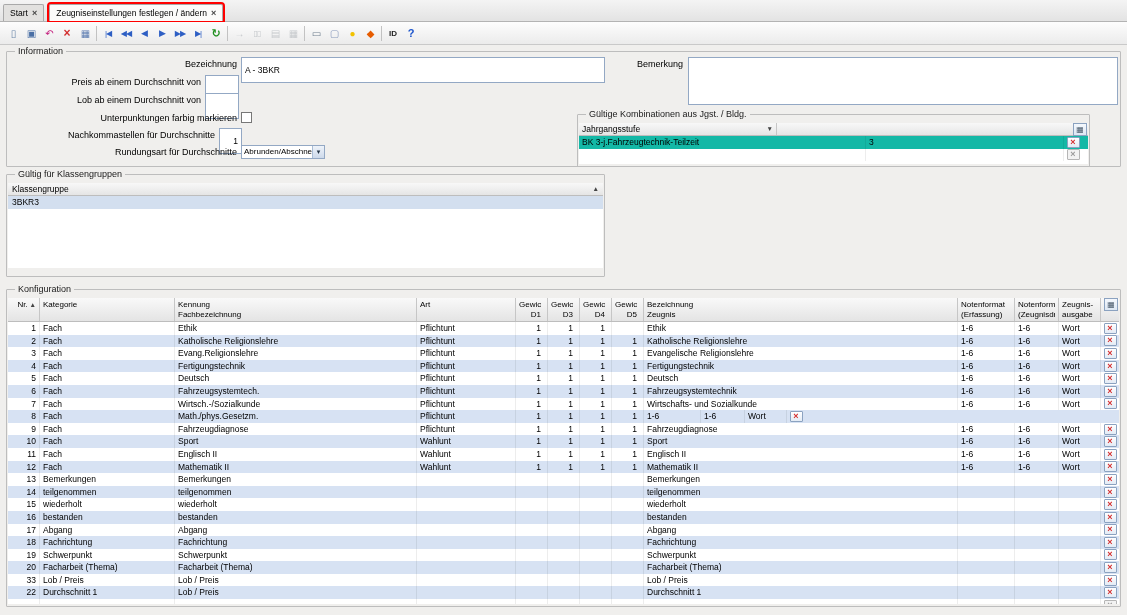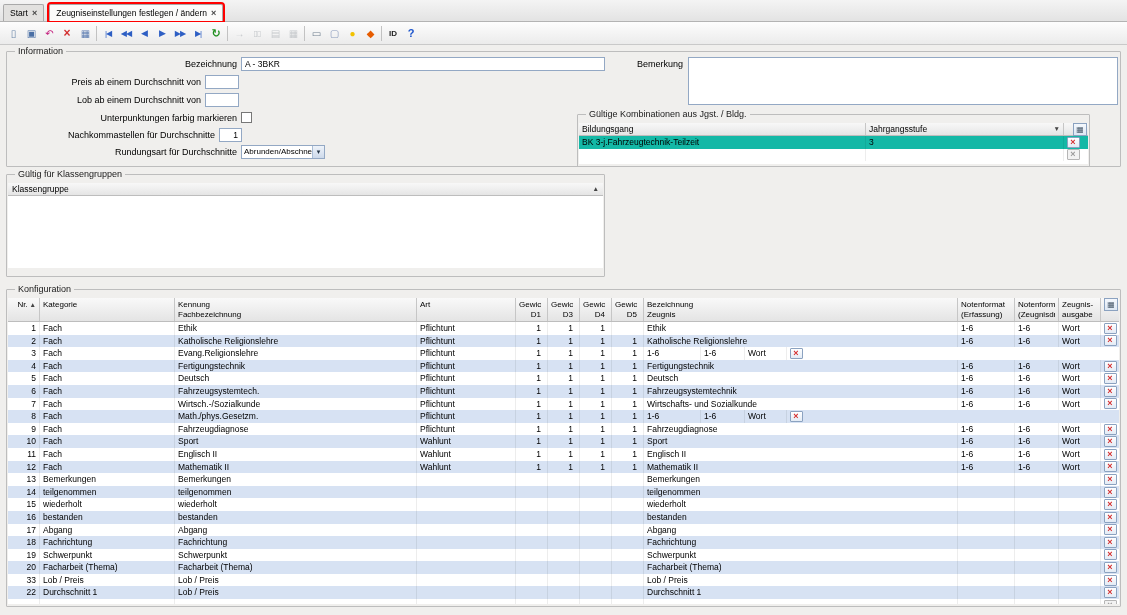--- a/index.html
+++ b/index.html
@@ -18,21 +18,21 @@
 .tbtn.bold{font-weight:bold;letter-spacing:0}
 .tbtn.dis{opacity:.5}
 .tsep{width:1px;height:15px;background:#c2c2c2;margin:0 2px}
 
 
 .group{position:absolute;border:1px solid #bdbdbd;border-radius:1px}
 .gtitle{position:absolute;top:-6px;left:8px;background:#f0efed;padding:0 3px;font-size:9px;line-height:11px;color:#1a1a1a;white-space:nowrap}
 
 
 .lbl{position:absolute;text-align:right;font-size:9px;line-height:11px;white-space:nowrap;color:#000}
-.txt{position:absolute;background:#fff;border:1px solid #93a8c4;font-family:inherit;font-size:8.5px;padding:0 3px;height:14px}
+.txt{position:absolute;background:#fff;border:1px solid #93a8c4;font-family:inherit;font-size:8.5px;padding:12px 3px;height:14px}
 .area{position:absolute;background:#fff;border:1px solid #93a8c4;font-family:inherit;font-size:8.5px;resize:none}
 .checkbox{position:absolute;width:11px;height:11px;background:#fff;border:1px solid #777}
 .combo{position:absolute;background:#fff;border:1px solid #93a8c4;display:flex;align-items:stretch}
 .combo-txt{flex:1;font-size:8px;line-height:12px;padding-left:2px;white-space:nowrap;overflow:hidden}
 .combo-arrow{width:12px;background:linear-gradient(#eef3fa,#cdd9ea);border-left:1px solid #a9bdd6;display:flex;align-items:center;justify-content:center;font-size:7px;color:#234}
 
 
 .tbody-bg{position:absolute;left:1px;right:1px;background:#fff;overflow:hidden}
 .chooser{position:absolute;right:2px;width:14px;height:13px;border:1px solid #8ba2c0;background:linear-gradient(#f4f8fd,#dde7f3);font-size:8px;line-height:10px;color:#456;padding:0;font-family:inherit}
 .delbtn{width:13px;height:11px;display:inline-flex;align-items:center;justify-content:center;background:linear-gradient(#ffffff,#e3ebf5);border:1px solid #8ba2c0;border-radius:1px;color:#d42a2a;font-size:9px;font-weight:bold;line-height:9px}
@@ -142,23 +142,20 @@
   </div>
 
   <span class="lbl" style="left:578px;top:7px;width:98px">Bemerkung</span>
   <textarea class="area" style="left: 681px; top: 5px; width: 430px; height: 48px;"></textarea>
 </div>
 
 <div class="group" style="left:577px;top:114px;width:513px;height:53px">
   <span class="gtitle">Gültige Kombinationen aus Jgst. / Bldg.</span>
   <div class="tbody-bg" style="top:8px;bottom:2px">
     <div class="mhead">
-      <div class="mh m-bg">
-        <span>Bildungsgang</span>
-      </div>
       <div class="mh m-jg">
         <span>Jahrgangsstufe</span>
         <span class="hfilter">▼</span>
       </div>
     </div>
     <div>
         <div class="mrow sel">
           <div class="mc m-bg">BK 3-j.Fahrzeugtechnik-Teilzeit</div>
           <div class="mc m-jg">3</div>
           <div class="mc m-del">
@@ -177,20 +174,23 @@
   <button class="chooser" style="top:8px">▦</button>
 </div>
 
 <div class="group" style="left:6px;top:174px;width:599px;height:103px">
   <span class="gtitle">Gültig für Klassengruppen</span>
   <div class="tbody-bg" style="top:8px;bottom:8px">
     <div class="lhead">
       <span>Klassengruppe</span>
       <span class="hsort">▲</span>
     </div>
+    <div>
+        <div class="lrow sel">3BKR3</div>
+      </div>
   </div>
 </div>
 
 <div class="group" style="left:6px;top:289px;width:1115px;height:318px">
   <span class="gtitle">Konfiguration</span>
   <div class="tbody-bg" style="top:8px;bottom:2px">
     <div class="thead">
         <div class="hc c-nr">
           <div class="hl">Nr.<span class="sort"> ▲</span></div>
           <div class="hl"></div>
@@ -278,20 +278,21 @@
         </div>
         <div class="trow">
           <div class="tc c-nr">3</div>
           <div class="tc c-kategorie">Fach</div>
           <div class="tc c-kennung">Evang.Religionslehre</div>
           <div class="tc c-art">Pflichtunt</div>
           <div class="tc c-d1">1</div>
           <div class="tc c-d3">1</div>
           <div class="tc c-d4">1</div>
           <div class="tc c-d5">1</div>
+          <div class="tc c-bez">Evangelische Religionslehre</div>
           <div class="tc c-nf1">1-6</div>
           <div class="tc c-nf2">1-6</div>
           <div class="tc c-ausgabe">Wort</div>
           <div class="tc c-del">
             <span class="delbtn">×</span>
           </div>
         </div>
         <div class="trow alt">
           <div class="tc c-nr">4</div>
           <div class="tc c-kategorie">Fach</div>

